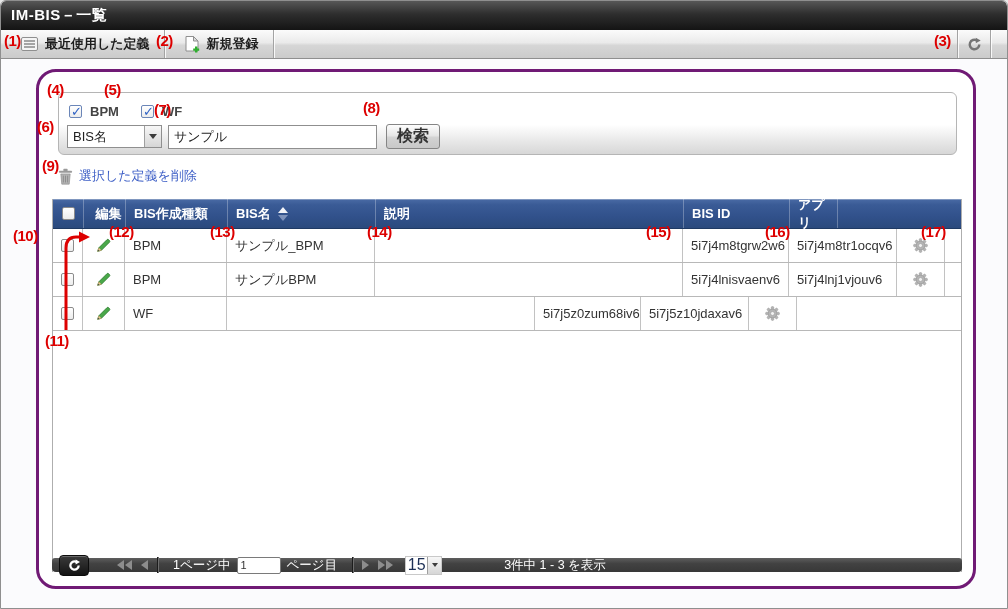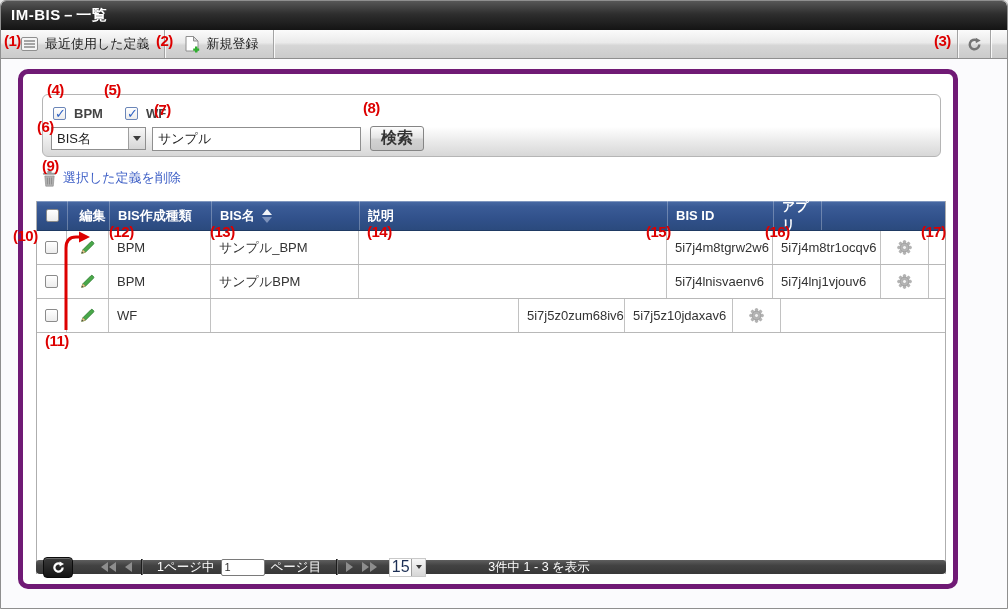--- a/index.html
+++ b/index.html
@@ -11,28 +11,28 @@
   .titlebar { position:absolute; top:0; left:0; right:0; height:29px;
               background:linear-gradient(180deg,#575757 0%,#2e2e2e 45%,#141414 100%);
               border-radius:5px 5px 0 0; display:flex; align-items:center; }
   .titlebar .title { color:#fff; font-size:15px; font-weight:bold; padding-left:10px; letter-spacing:0.5px; }
 
   
   .toolbar { position:absolute; top:29px; left:0; right:0; height:29px;
              background:linear-gradient(180deg,#fbfbfb 0%,#eaeaea 45%,#d6d6d6 55%,#cbcbcb 100%);
              border-bottom:1px solid #8f8f8f; display:flex; align-items:stretch; }
   .tb-btn { display:flex; align-items:center; gap:7px; padding:0 14px 0 20px; cursor:pointer;
-            font-size:13px; font-weight:normal; color:#1d1d1d; }
+            font-size:13px; font-weight:bold; color:#1d1d1d; }
   .tb-sep { width:1px; background:#a3a3a3; box-shadow:1px 0 0 rgba(255,255,255,0.85); }
   .tb-right { margin-left:auto; display:flex; align-items:stretch; }
   .tb-iconbtn { width:32px; display:flex; align-items:center; justify-content:center; cursor:pointer; }
 
   
-  .main-panel { position:absolute; left:17px; top:68px; width:940px; height:520px;
-                background:#fff; border:5px solid #701a75; border-radius:10px; }
+  .main-panel { position:absolute; left:35px; top:68px; width:940px; height:520px;
+                background:#fff; border:3px solid #701a75; border-radius:20px; }
 
   
   .search-box { position:absolute; left:19px; top:20px; width:899px; height:63px;
                 border:1px solid #b5b5b5; border-radius:6px;
                 background:linear-gradient(180deg,#ffffff 0%,#ffffff 52%,#e7e7e7 80%,#d7d7d7 100%); }
   .cb-row { position:absolute; left:10px; top:11px; display:flex; align-items:center; gap:8px;
             font-size:13px; color:#333; }
   .cb-label { margin-right:14px; font-weight:bold; color:#444; }
   .checkbox { width:13px; height:13px; background:linear-gradient(#fff,#ececec);
               border:1px solid #8b8b8b; border-radius:2px; display:inline-block; position:relative; cursor:pointer; }

